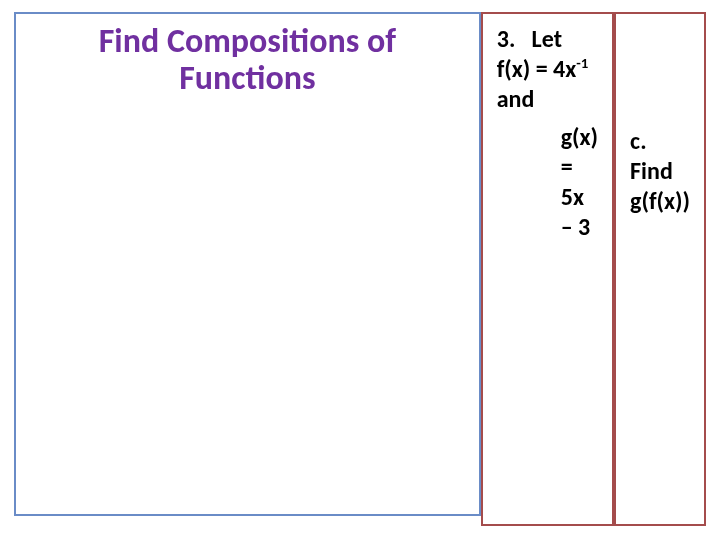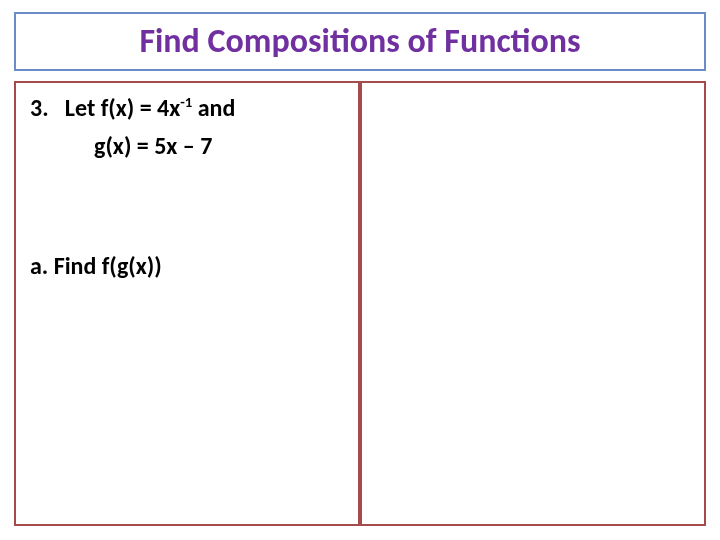--- a/index.html
+++ b/index.html
@@ -8,21 +8,21 @@
     height: 540px;
     background: #ffffff;
     font-family: Calibri, Arial, sans-serif;
     overflow: hidden;
   }
   .slide {
     width: 720px;
     height: 540px;
     padding: 12px 14px 14px 14px;
     display: flex;
-    flex-direction: column;
+    flex-direction: row;
   }
   .title-box {
     border: 2px solid #6a8cc7;
     padding: 8px 12px 10px 12px;
     text-align: center;
     margin-bottom: 10px;
   }
   .title-text {
     color: #7030a0;
     font-size: 34px;
@@ -59,25 +59,25 @@
   <div class="title-box">
     <div class="title-text">Find Compositions of Functions</div>
   </div>
 
   <div class="columns">
 
     <div class="col">
       <div class="block">
         <span>3.</span>&nbsp;&nbsp;&nbsp;<span>Let f(x) = 4x</span><sup>-1</sup><span> and</span>
       </div>
-      <div class="block indent">g(x) = 5x – 7</div>
+      <div class="block indent">g(x) = 5x – 3</div>
       <div class="spacer1"></div>
-      <div class="block">a.  Find f(g(x))</div>
     </div>
 
     <div class="col">
       <div class="spacer2"></div>
+      <div class="block">c.    Find g(f(x))</div>
       <div class="spacer3"></div>
     </div>
 
   </div>
 
 </div>
 
 </body></html>

